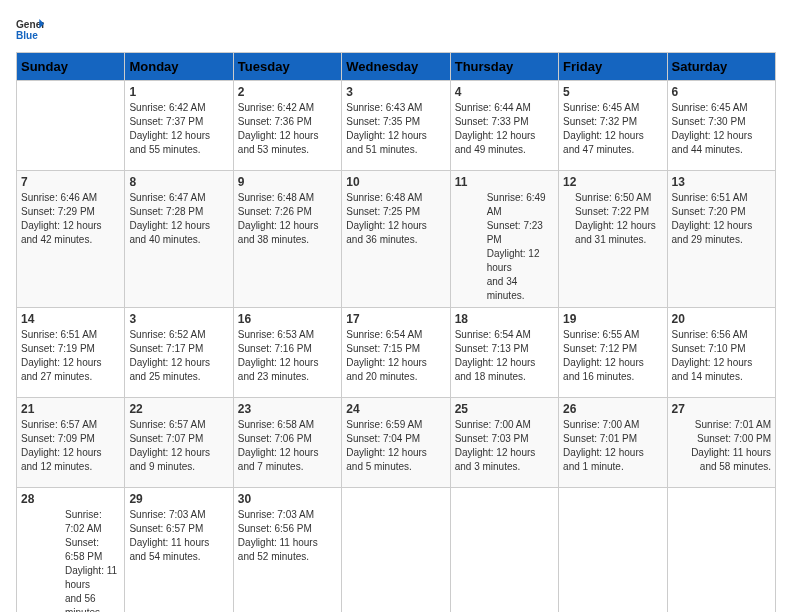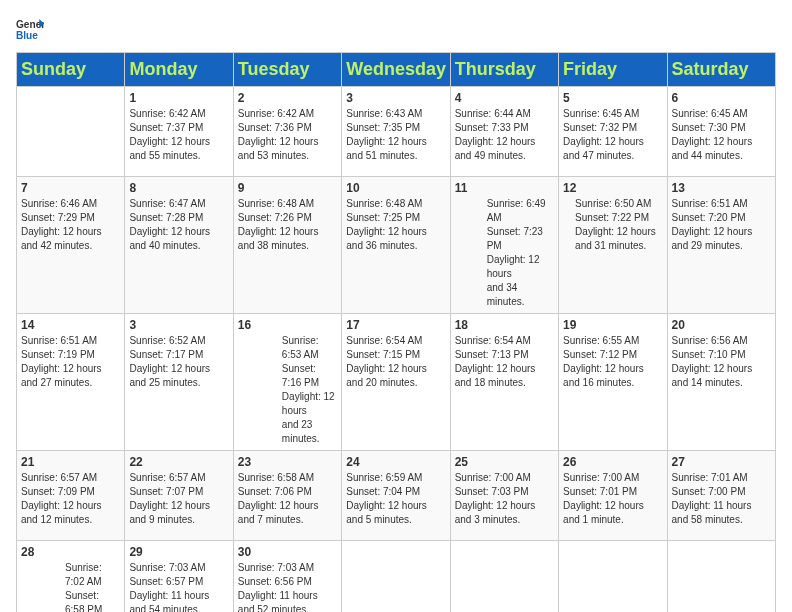--- a/index.html
+++ b/index.html
@@ -37,22 +37,22 @@
       font-size: 14px;
       color: #555;
     }
     table {
       width: 100%;
       border-collapse: collapse;
       table-layout: fixed;
     }
     thead tr th {
       background-color: #1565c0;
-      color: #bef264;
-      font-size: 18px;
+      color: #000000;
+      font-size: 13px;
       font-weight: bold;
       padding: 6px 4px;
       text-align: left;
       border: 1px solid #ccc;
     }
     tbody tr td {
       border: 1px solid #ccc;
       vertical-align: top;
       padding: 4px 4px;
       height: 90px;
@@ -214,21 +214,21 @@
         </td>
         <td>
           <span class="day-num">3</span>
           <div class="day-info" style="white-space: pre-line;">Sunrise: 6:52 AM
 Sunset: 7:17 PM
 Daylight: 12 hours
 and 25 minutes.</div>
         </td>
         <td>
           <span class="day-num">16</span>
-          <div class="day-info" style="white-space: pre-line; margin-left: 44px;">Sunrise: 6:53 AM
+          <div class="day-info" style="white-space: pre-line;">Sunrise: 6:53 AM
 Sunset: 7:16 PM
 Daylight: 12 hours
 and 23 minutes.</div>
         </td>
         <td>
           <span class="day-num">17</span>
           <div class="day-info" style="white-space: pre-line;">Sunrise: 6:54 AM
 Sunset: 7:15 PM
 Daylight: 12 hours
 and 20 minutes.</div>
@@ -293,21 +293,21 @@
         </td>
         <td>
           <span class="day-num">26</span>
           <div class="day-info" style="white-space: pre-line;">Sunrise: 7:00 AM
 Sunset: 7:01 PM
 Daylight: 12 hours
 and 1 minute.</div>
         </td>
         <td>
           <span class="day-num">27</span>
-          <div class="day-info" style="white-space: pre-line;">Sunrise: 7:01 AM
+          <div class="day-info" style="white-space: pre-line; text-align: right;">Sunrise: 7:01 AM
 Sunset: 7:00 PM
 Daylight: 11 hours
 and 58 minutes.</div>
         </td>
       </tr>
       <tr>
         <td>
           <span class="day-num">28</span>
           <div class="day-info" style="white-space: pre-line; margin-left: 44px;">Sunrise: 7:02 AM
 Sunset: 6:58 PM

